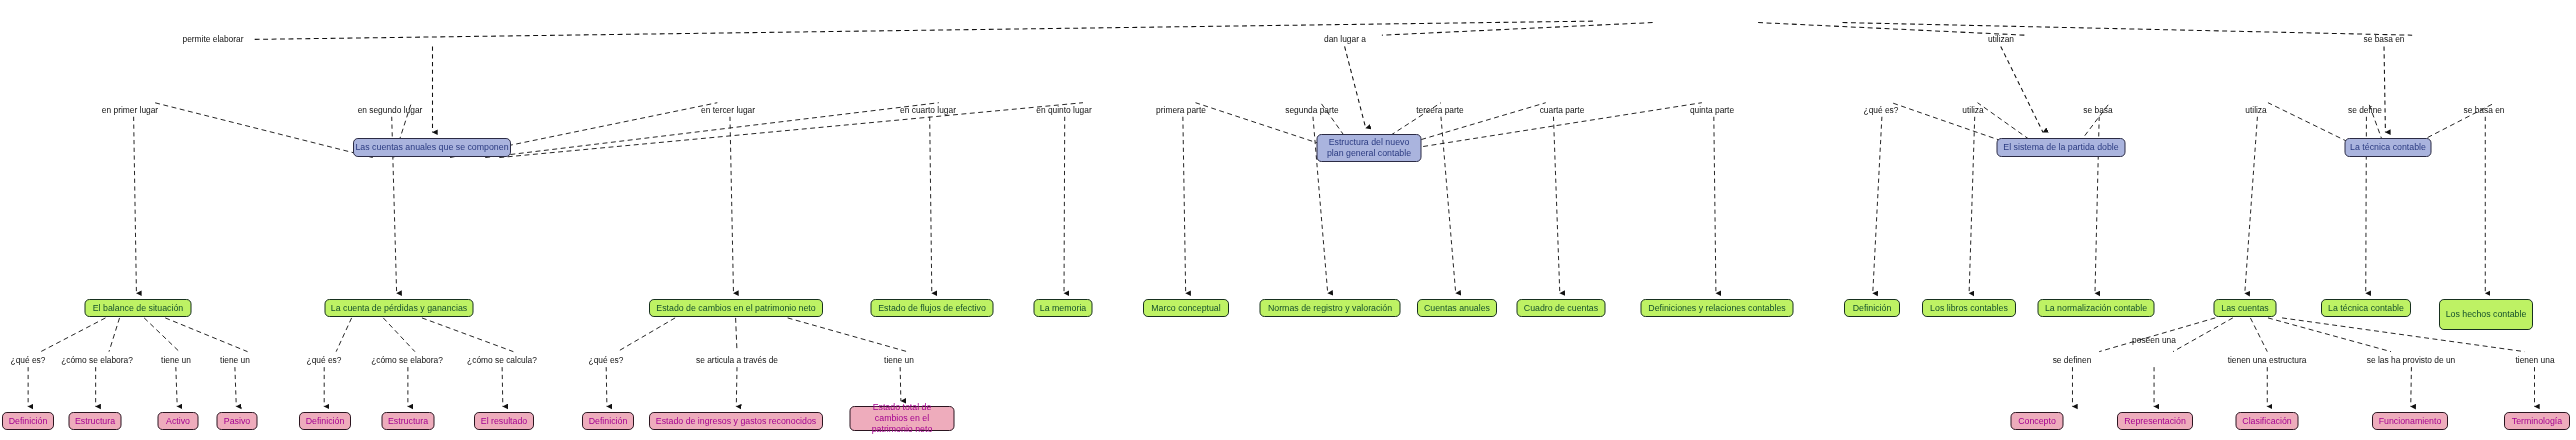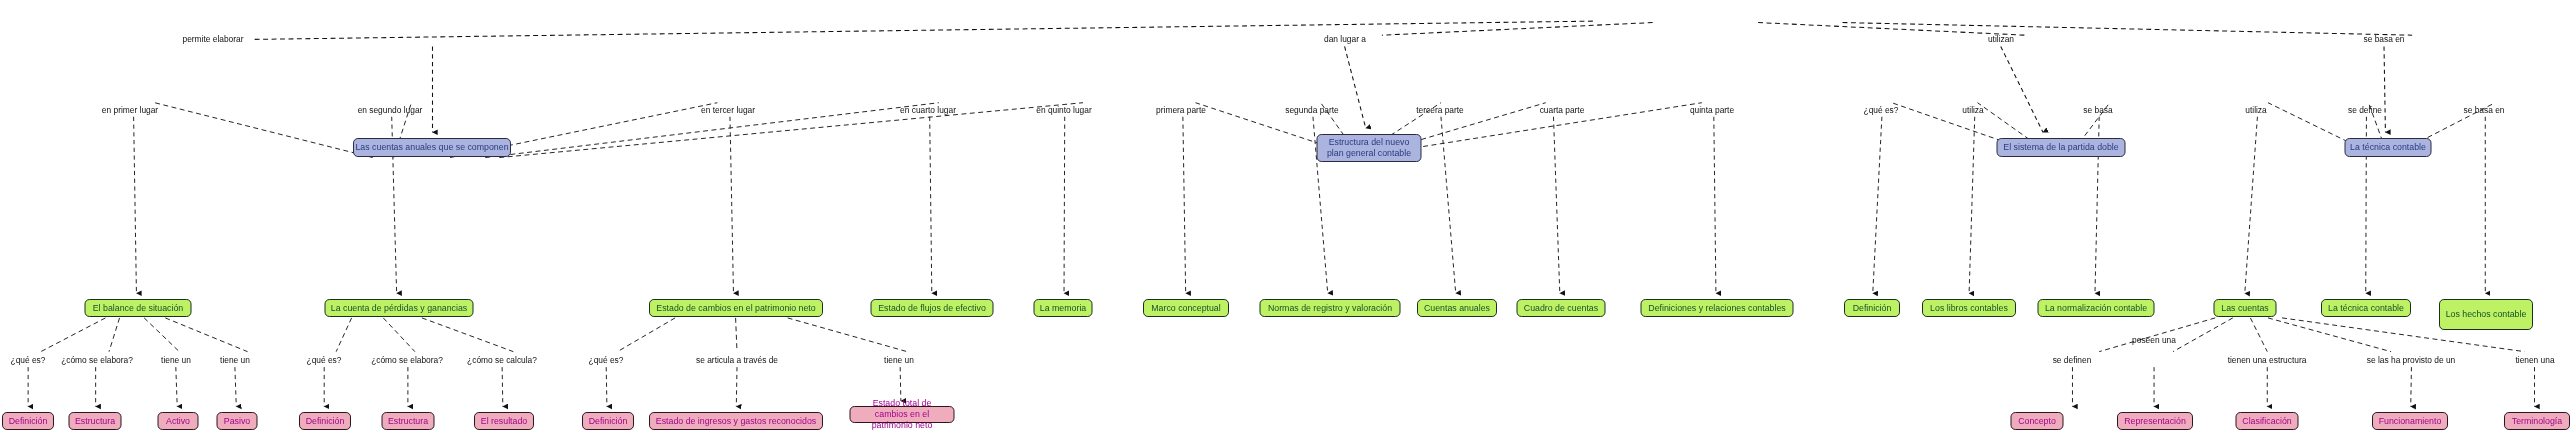--- a/index.html
+++ b/index.html
@@ -290,21 +290,21 @@
   </div>
   <div class="node n-pink" style="left:504px;top:412px;width:60px;height:18.3px;">
     <span>El resultado</span>
   </div>
   <div class="node n-pink" style="left:608px;top:412px;width:52px;height:18.3px;">
     <span>Definición</span>
   </div>
   <div class="node n-pink" style="left:736px;top:412px;width:174px;height:18.3px;">
     <span>Estado de ingresos y gastos reconocidos</span>
   </div>
-  <div class="node n-pink wrap" style="left:902px;top:406px;width:105px;height:17px;">
+  <div class="node n-pink wrap" style="left:902px;top:406px;width:105px;height:25px;">
     <span>Estado total de cambios en el patrimonio neto</span>
   </div>
 
   <div class="node n-pink" style="left:2037px;top:412px;width:53px;height:18.3px;justify-content:center;">
     <span>Concepto</span>
   </div>
   <div class="node n-pink" style="left:2155px;top:412px;width:76px;height:18.3px;">
     <span>Representación</span>
   </div>
   <div class="node n-pink" style="left:2267px;top:412px;width:63px;height:18.3px;">

